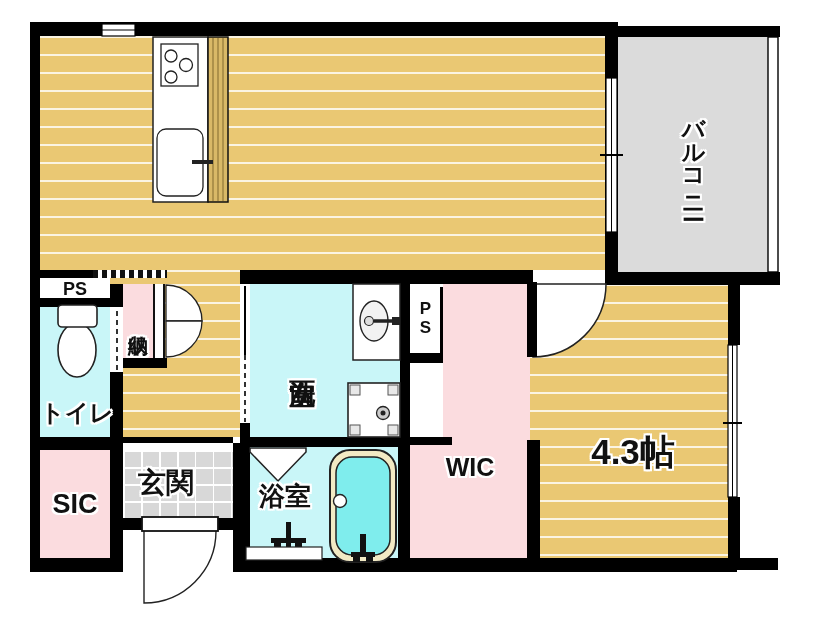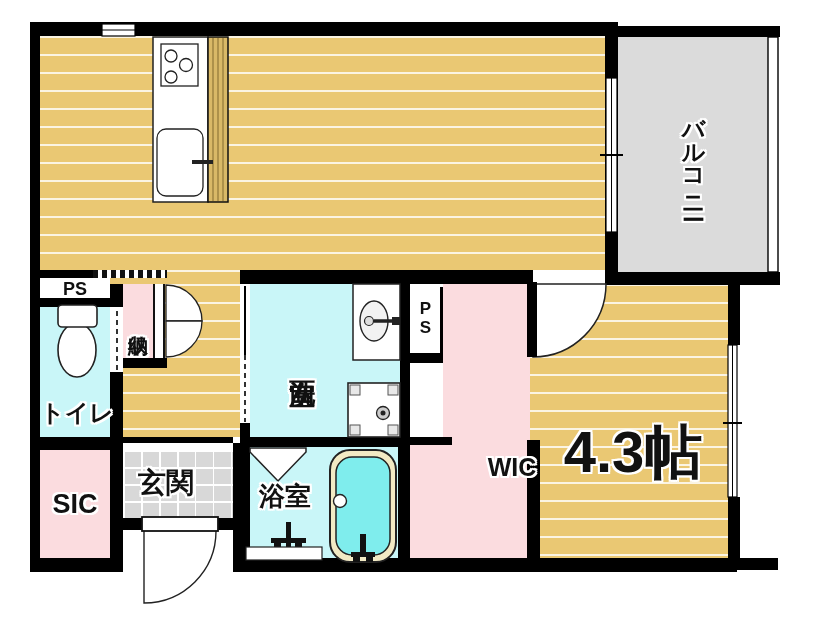--- a/index.html
+++ b/index.html
@@ -191,22 +191,22 @@
       <rect x="530" y="282" width="7" height="75" fill="#000"></rect>
     </g>
 
     <g>
       <path d="M144,531 L144,603 A72,72 0 0 0 216,531" fill="none" stroke="#222" stroke-width="1.4"></path>
       <rect x="142" y="517" width="76" height="14" fill="#fff" stroke="#111" stroke-width="1.8"></rect>
     </g>
   </svg>
 
   <div class="lbl v" style="left:694px;top:155px;font-size:23px;">バルコニー</div>
-  <div class="lbl" style="left:633px;top:452px;font-size:58px;">4.3帖</div>
-  <div class="lbl" style="left:470px;top:467px;font-size:25px;margin-left:42px;">WIC</div>
+  <div class="lbl" style="left:633px;top:452px;font-size:35px;">4.3帖</div>
+  <div class="lbl" style="left:470px;top:467px;font-size:25px;">WIC</div>
   <div class="lbl v" style="left:302px;top:360px;font-size:26px;">洗面室</div>
   <div class="lbl" style="left:285px;top:497px;font-size:26px;text-align:center;">浴室</div>
   <div class="lbl" style="left:77px;top:413px;font-size:24px;">トイレ</div>
   <div class="lbl v" style="left:138px;top:320px;font-size:20px;">収納</div>
   <div class="lbl" style="left:166px;top:483px;font-size:28px;">玄関</div>
   <div class="lbl" style="left:75px;top:504px;font-size:27px;">SIC</div>
   <div class="lbl" style="left:75px;top:289px;font-size:18px;">PS</div>
   <div class="lbl vu" style="left:425px;top:318px;font-size:17px;">PS</div>
 </div>
 

